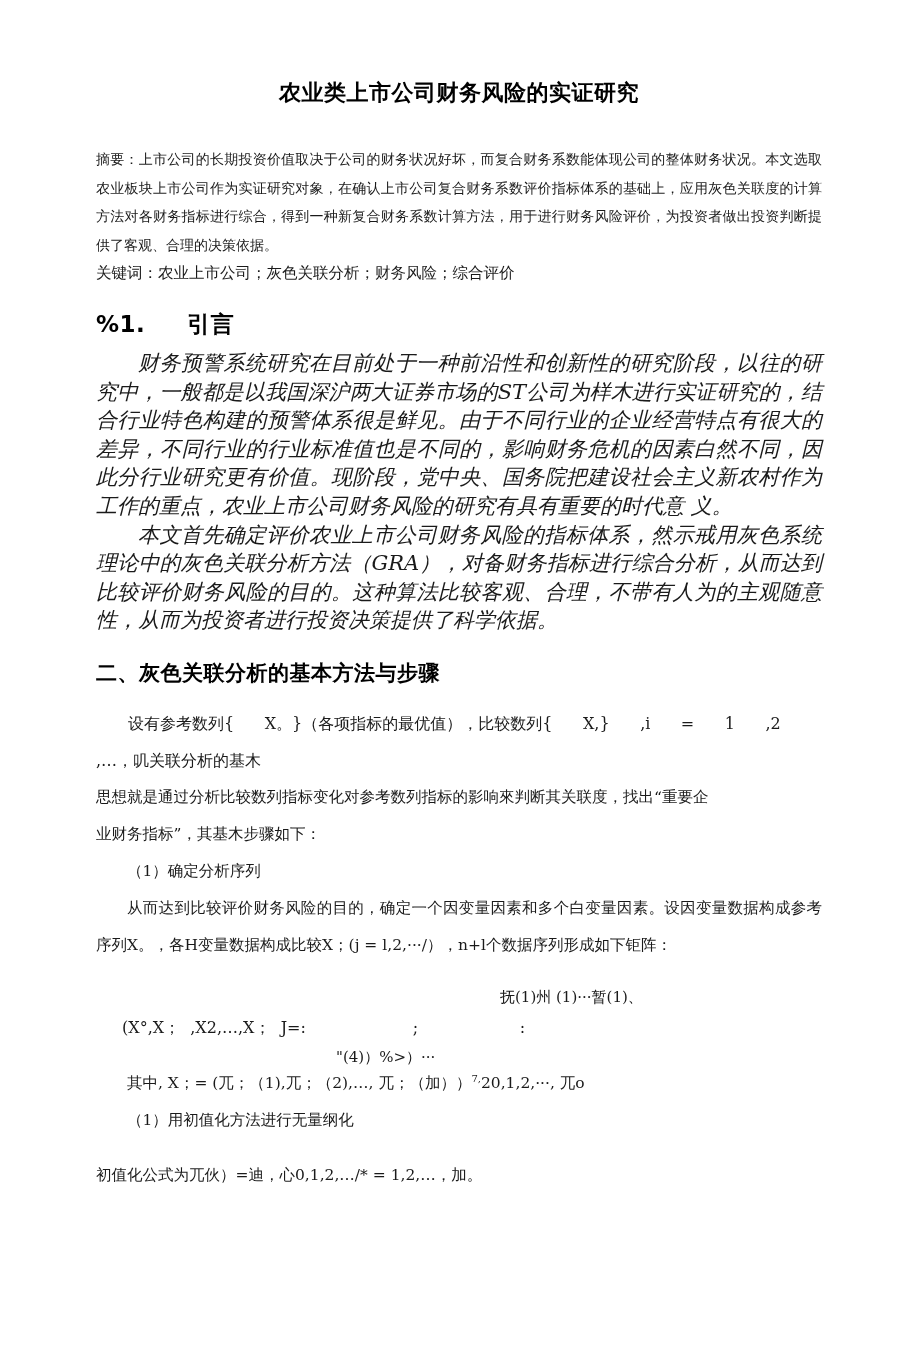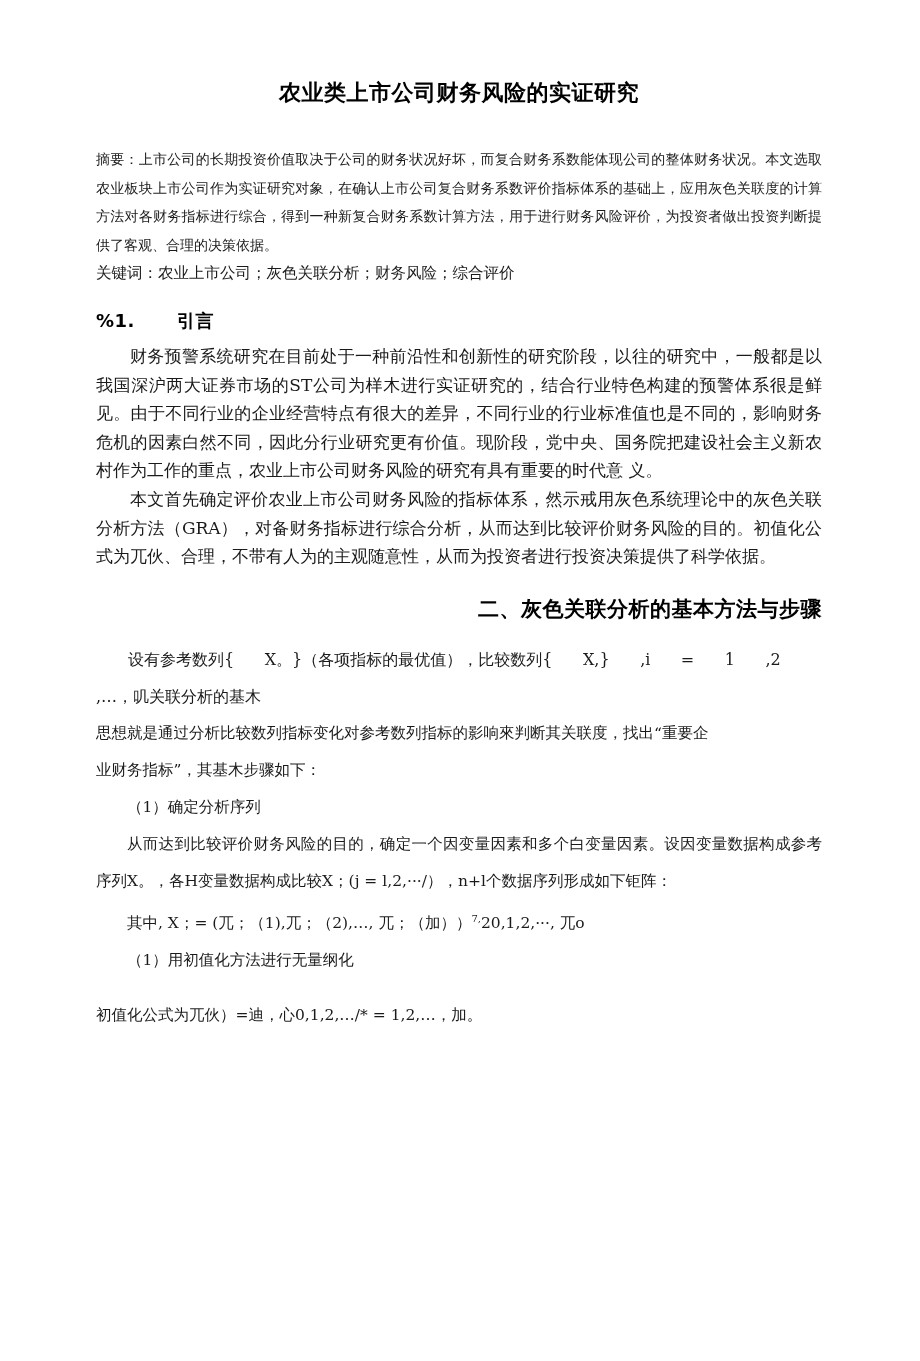--- a/index.html
+++ b/index.html
@@ -42,42 +42,43 @@
     text-align: justify;
     text-justify: inter-ideograph;
   }
   .keywords {
     font-size: 15.5px;
     line-height: 28.6px;
   }
   .h1-sec {
     font-family: "DejaVu Sans", sans-serif;
     font-weight: bold;
-    font-size: 18px;
+    font-size: 23px;
     margin: 21px 0 0 0;
     letter-spacing: 0.5px;
     color: #000;
   }
   .h1-sec .num { margin-right: 42px; }
   .h2-center {
     font-family: "DejaVu Sans", sans-serif;
     font-weight: bold;
     font-size: 21px;
-    text-align: right;
+    text-align: left;
     margin: 24px 0 0 0;
     letter-spacing: 0.5px;
     color: #000;
   }
   p.body {
-    font-size: 17px;
+    font-size: 21px;
     line-height: 28.6px;
     text-align: justify;
     text-justify: inter-ideograph;
     margin: 0;
     text-indent: 2em;
+    font-style: italic;
   }
   p.body.tight { margin-top: 0; }
   p.loose {
     font-size: 15.5px;
     line-height: 37px;
     margin: 0;
     text-align: justify;
     text-justify: inter-ideograph;
   }
   p.loose.indent { text-indent: 2em; }
@@ -118,41 +119,46 @@
     <div class="keywords">关键词：农业上市公司；灰色关联分析；财务风险；综合评价</div>
 
     <h2 class="h1-sec">
       <span class="num">%1.</span><span>引言</span>
     </h2>
 
     <div class="gap-s"></div>
 
     <p class="body">财务预警系统研究在目前处于一种前沿性和创新性的研究阶段，以往的研究中，一般都是以我国深沪两大证券市场的ST公司为样木进行实证研究的，结合行业特色构建的预警体系很是鲜见。由于不同行业的企业经营特点有很大的差异，不同行业的行业标准值也是不同的，影响财务危机的因素白然不同，因此分行业研究更有价值。现阶段，党中央、国务院把建设社会主义新农村作为工作的重点，农业上市公司财务风险的研究有具有重要的时代意  义。</p>
 
-    <p class="body tight">本文首先确定评价农业上市公司财务风险的指标体系，然示戒用灰色系统理论中的灰色关联分析方法（GRA），对备财务指标进行综合分析，从而达到比较评价财务风险的目的。初值化公式为兀伙、合理，不带有人为的主观随意性，从而为投资者进行投资决策提供了科学依据。</p>
+    <p class="body tight">本文首先确定评价农业上市公司财务风险的指标体系，然示戒用灰色系统理论中的灰色关联分析方法（GRA），对备财务指标进行综合分析，从而达到比较评价财务风险的目的。这种算法比较客观、合理，不带有人为的主观随意性，从而为投资者进行投资决策提供了科学依据。</p>
 
     <h2 class="h2-center">二、灰色关联分析的基本方法与步骤</h2>
 
     <div class="gap-s"></div>
 
 
     <div class="gap-s"></div>
 
     <p class="mathline" style="text-indent:2em">设有参考数列{      X。}（各项指标的最优值），比较数列{      X,}      ,i      =      1      ,2</p>
 
     <p class="mathline">,…，叽关联分析的基木</p>
 
     <p class="loose">思想就是通过分析比较数列指标变化对参考数列指标的影响來判断其关联度，找出“重要企</p>
 
     <p class="loose">业财务指标”，其基木步骤如下：</p>
 
     <p class="loose indent">（1）确定分析序列</p>
 
     <p class="loose indent">从而达到比较评价财务风险的目的，确定一个因变量因素和多个白变量因素。设因变量数据构成参考序列X。，各H变量数据构成比较X；(j = l,2,···/），n+l个数据序列形成如下钜阵：</p>
 
+    <div class="matrix-block">
+      <span class="mx mx-row1">抚(1)州 (1)···暂(1)、</span>
+      <span class="mx mx-row2">(X°,X；  ,X2,…,X；  J=:                     ;                    :</span>
+      <span class="mx mx-row3">"(4)）%&gt;）···</span>
+    </div>
 
     <p class="loose indent"><span>其中, X；= (兀；（1),兀；（2),…, 兀；（加））</span><sup class="mini">7,</sup><span>20,1,2,···, 兀o</span></p>
 
     <p class="loose indent">（1）用初值化方法进行无量纲化</p>
 
     <div class="gap-m"></div>
 
     <p class="loose">初值化公式为兀伙）=迪，心0,1,2,…/* = 1,2,…，加。</p>
 
   </div>

